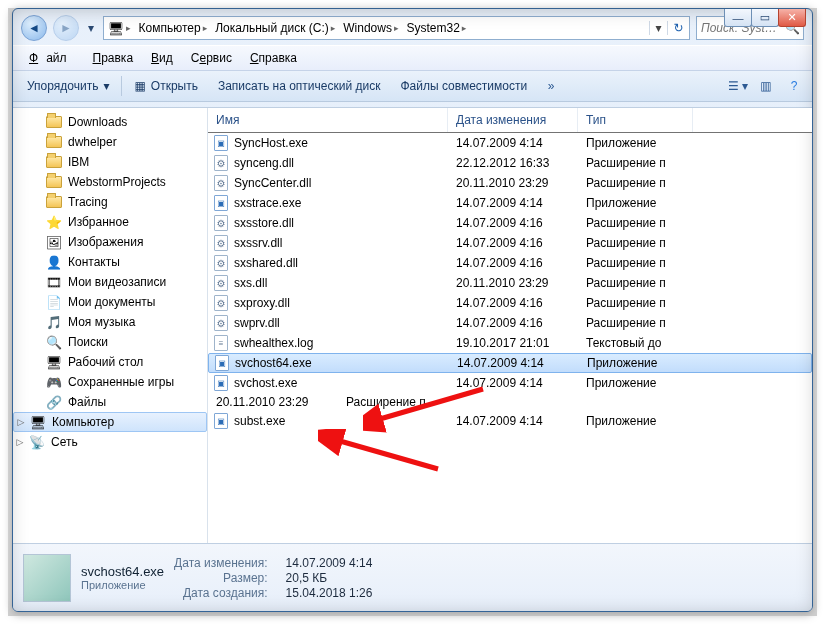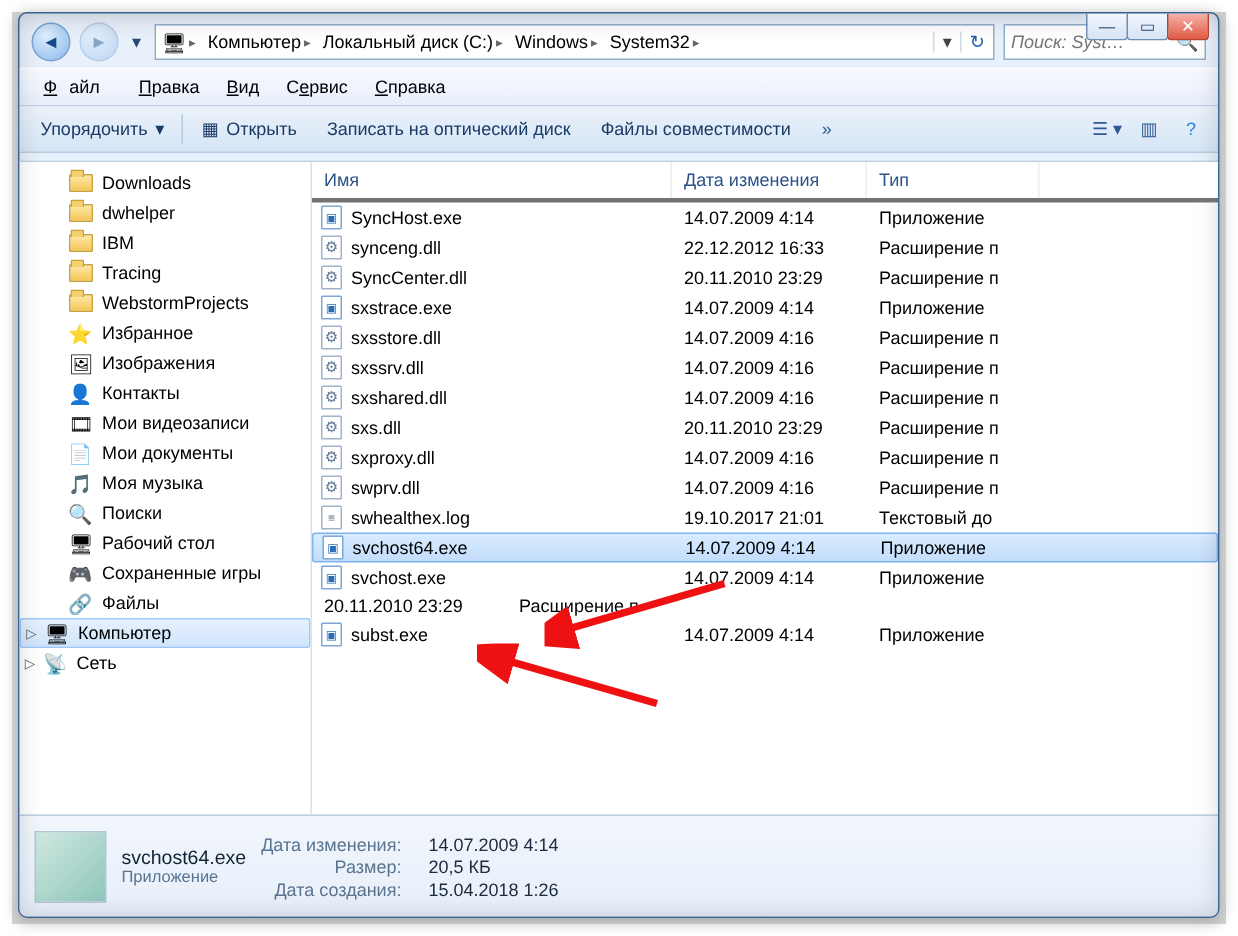--- a/index.html
+++ b/index.html
@@ -26,21 +26,21 @@
   background:radial-gradient(circle at 35% 30%,#dff0ff,#8ab8ea); display:flex; align-items:center; justify-content:center; color:#154a86; cursor:pointer;}
 .navbtn.fwd { opacity:.45; }
 .histbtn { width:12px; height:22px; display:flex; align-items:center; justify-content:center; color:#2b4a73; cursor:pointer;}
 
 .addressbar { flex:1; display:flex; align-items:center; height:24px; background:#fff; border:1px solid #8faecf; }
 .addressbar .seg { padding:0 4px; color:#000; cursor:pointer; display:flex; align-items:center; gap:2px;}
 .addressbar .seg .chev { color:#666; font-size:9px; }
 .drop { width:18px; text-align:center; color:#444; cursor:pointer; border-left:1px solid #cfd9e6;}
 .refresh { width:22px; text-align:center; color:#1b5fae; cursor:pointer; border-left:1px solid #cfd9e6;}
 
-.searchbox { width:135px; height:24px; background:#fff; border:1px solid #8faecf; display:flex; align-items:center; padding:0 4px; color:#888; gap:4px;}
+.searchbox { width:108px; height:24px; background:#fff; border:1px solid #8faecf; display:flex; align-items:center; padding:0 4px; color:#888; gap:4px;}
 .searchbox input { border:none; outline:none; flex:1; font-style:italic; color:#888; width:80px;}
 
 
 .menubar { background:linear-gradient(#f6f9fe,#e8eefb); border-top:1px solid #fff; border-bottom:1px solid #c5d3e8; padding:2px 8px; display:flex; gap:2px;}
 .menubar span { padding:3px 8px; cursor:pointer; }
 .menubar span u { text-decoration:underline; }
 
 
 .cmdbar { background:linear-gradient(#eaf2fb,#d6e5f6); border-bottom:1px solid #b8cadf; padding:4px 6px; display:flex; align-items:center; gap:4px;}
 .cmdbar .btn { padding:3px 8px; border-radius:3px; cursor:pointer; display:flex; align-items:center; gap:5px; color:#1a3b66;}
@@ -56,21 +56,21 @@
 .tree-item.sel{ background:linear-gradient(#e7f1fe,#cfe4fc); border:1px solid #9ec6f4; border-radius:2px; padding:1px 3px 1px 31px;}
 .tree-item.l0{ padding-left:16px;}
 .tree-item .expander{ position:absolute; left:16px; font-size:9px; color:#666; width:10px; text-align:center;}
 .tree-item.l0 .expander{ left:2px;}
 .ticon { width:16px; height:16px; display:inline-flex; align-items:center; justify-content:center; font-size:13px;}
 
 
 .listwrap { flex:1; display:flex; }
 .list { flex:1; overflow:auto; position:relative;}
 .list::-webkit-scrollbar{width:16px;height:16px;} .list::-webkit-scrollbar-thumb{background:#c9d5e4;border:3px solid #eef3fa;border-radius:8px;}
-.colhead { display:flex; position:sticky; top:0; background:#fff; border-bottom:3px solid #737373; z-index:2;}
+.colhead { display:flex; position:sticky; top:0; background:#fff; border-bottom:1px solid #737373; z-index:2;}
 .colhead div { padding:5px 8px; border-right:1px solid #e7edf4; color:#2b5289; cursor:pointer;}
 .c-name{ width:240px;} .c-date{width:130px;} .c-type{width:115px;}
 
 .row { display:flex; align-items:center; padding:2px 0; cursor:pointer; }
 .row.sel{ background:linear-gradient(#d9ecff,#c2ddfc); border:1px solid #7fb3ed; border-radius:2px; padding:1px 0;}
 .row .c-name{ display:flex; align-items:center; gap:6px; padding-left:6px;}
 .row .c-date,.row .c-type{ padding-left:8px; overflow:hidden; white-space:nowrap; text-overflow:ellipsis;}
 .ficon{ width:16px; height:16px; display:inline-flex; align-items:center; justify-content:center; font-size:12px;}
 
 
@@ -189,27 +189,27 @@
         <div class="tree-item">
           <span class="ticon">
             <span class="folder"></span>
           </span>
           <span>IBM</span>
         </div>
         <div class="tree-item">
           <span class="ticon">
             <span class="folder"></span>
           </span>
-          <span>Tracing</span>
+          <span>WebstormProjects</span>
         </div>
         <div class="tree-item">
           <span class="ticon">
             <span class="folder"></span>
           </span>
-          <span>WebstormProjects</span>
+          <span>Tracing</span>
         </div>
         <div class="tree-item">
           <span class="ticon">⭐</span>
           <span>Избранное</span>
         </div>
         <div class="tree-item">
           <span class="ticon">🖼</span>
           <span>Изображения</span>
         </div>
         <div class="tree-item">

